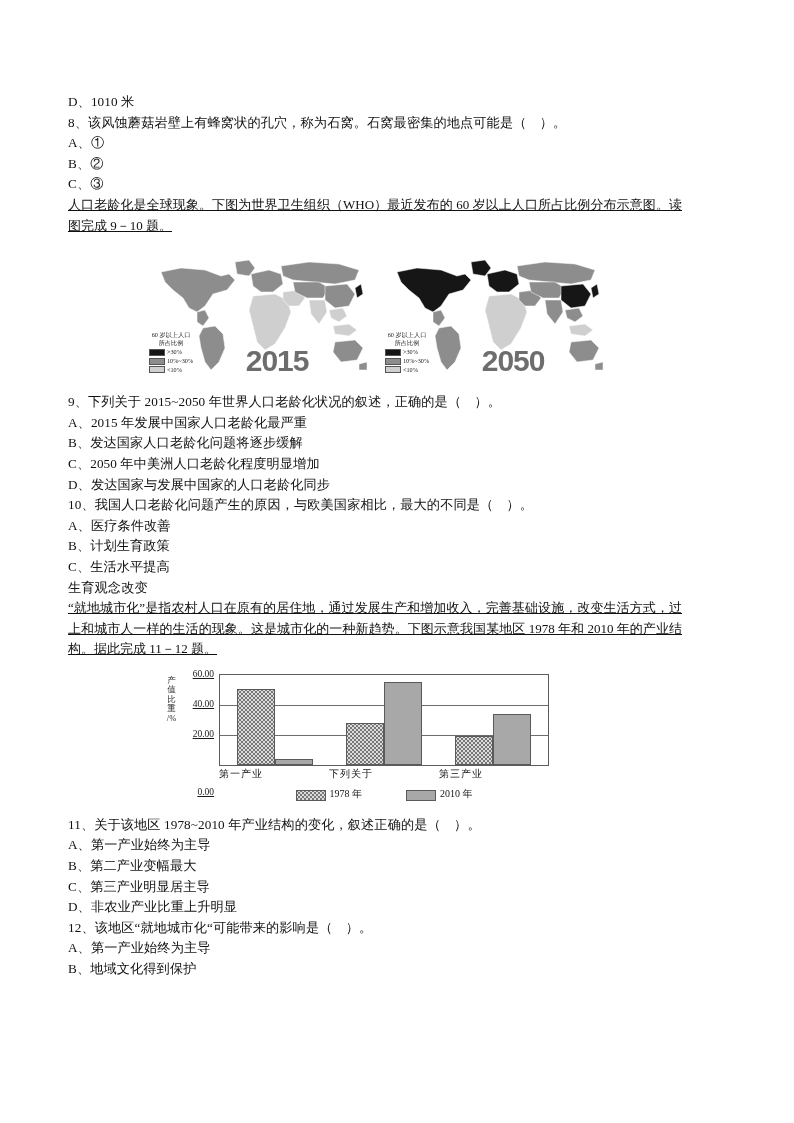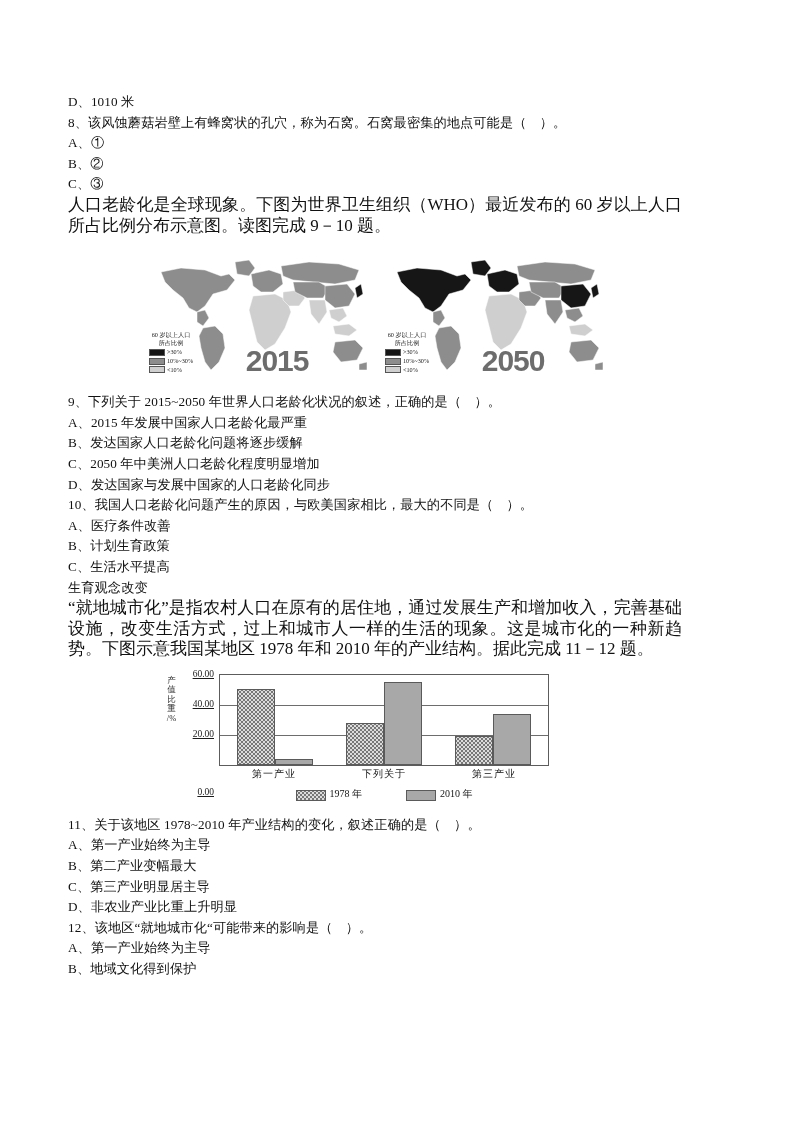--- a/index.html
+++ b/index.html
@@ -25,24 +25,25 @@
   }
   .line {
     font-size: 13.2px;
     line-height: 20.6px;
     white-space: pre-wrap;
     letter-spacing: 0.1px;
   }
   .q-line { font-size: 13.2px; }
   .opt-line { font-size: 13.2px; }
   .para {
-    font-size: 17px;
+    font-size: 13px;
     line-height: 20.6px;
     text-indent: 0;
     text-align: justify;
+    text-decoration: underline;
   }
 
   
   .maps-row {
     display: flex;
     justify-content: center;
     gap: 8px;
     margin-top: 14px;
     margin-bottom: 12px;
     text-decoration: underline;
@@ -171,21 +172,20 @@
   }
   .xlabels {
     position: absolute;
     left: 54px;
     top: 97px;
     width: 330px;
     display: flex;
   }
   .xlabel {
     flex: 1;
-    text-align: center;
     font-size: 10px;
     color: #141414;
     letter-spacing: 1px;
   }
   .legend {
     position: absolute;
     left: 54px;
     top: 117px;
     width: 330px;
     display: flex;

